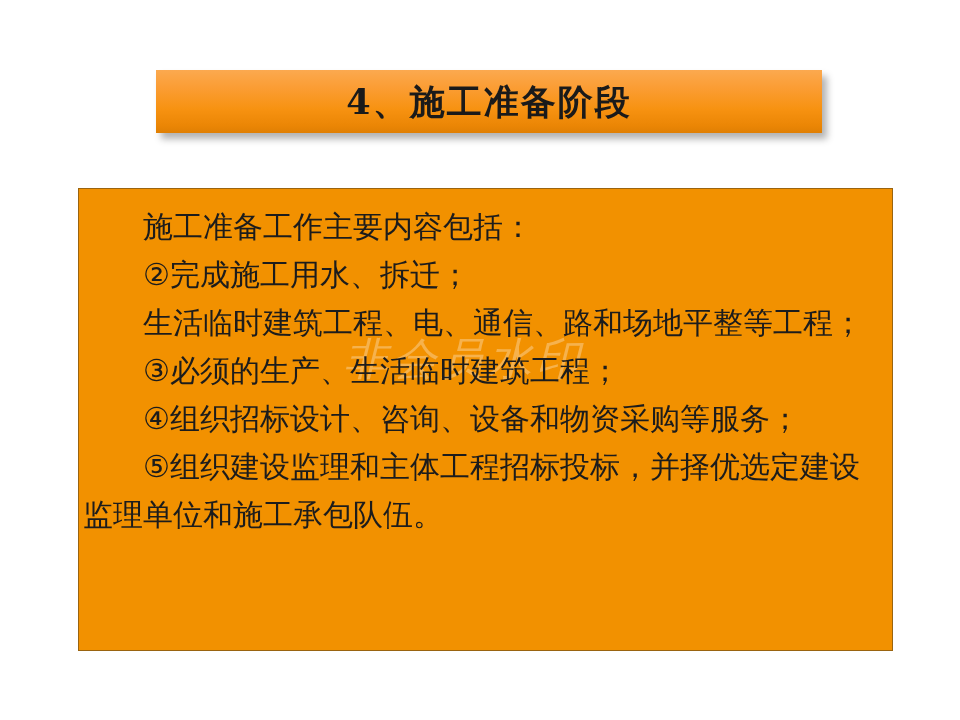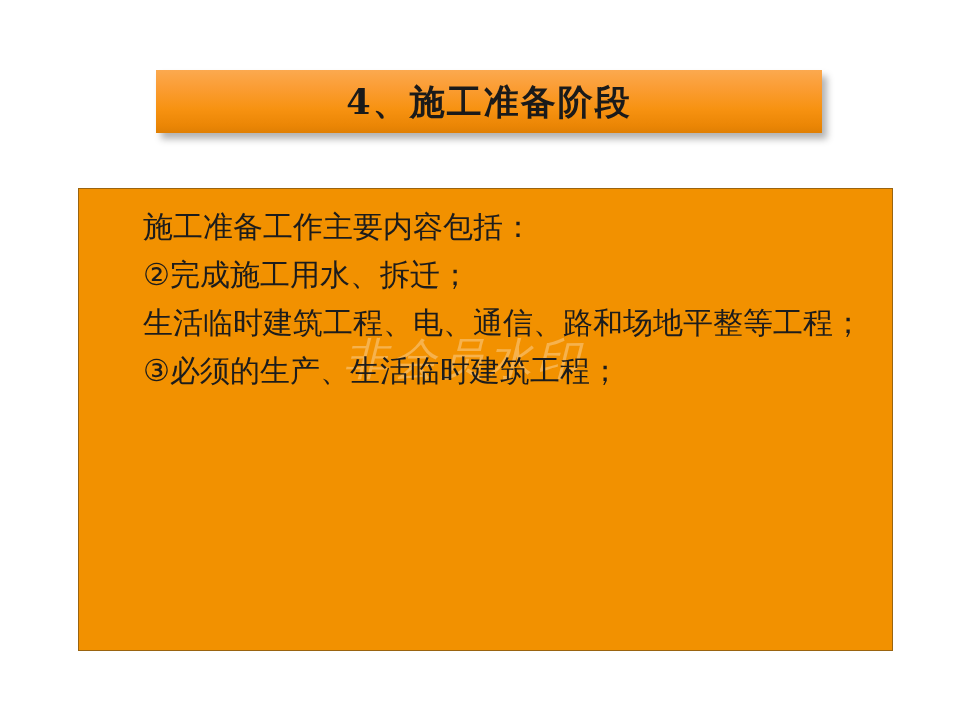--- a/index.html
+++ b/index.html
@@ -113,17 +113,19 @@
 
   <div id="content-box">
 
     <div id="watermark">非会员水印</div>
 
     <div id="content-body">
       <p class="para">施工准备工作主要内容包括：</p>
       <p class="para">②完成施工用水、拆迁；</p>
       <p class="para">生活临时建筑工程、电、通信、路和场地平整等工程；</p>
       <p class="para">③必须的生产、生活临时建筑工程；</p>
+      <p class="para">④组织招标设计、咨询、设备和物资采购等服务；</p>
+      <p class="para">⑤组织建设监理和主体工程招标投标，并择优选定建设监理单位和施工承包队伍。</p>
     </div>
 
   </div>
 
 </div>
 
 </body></html>

